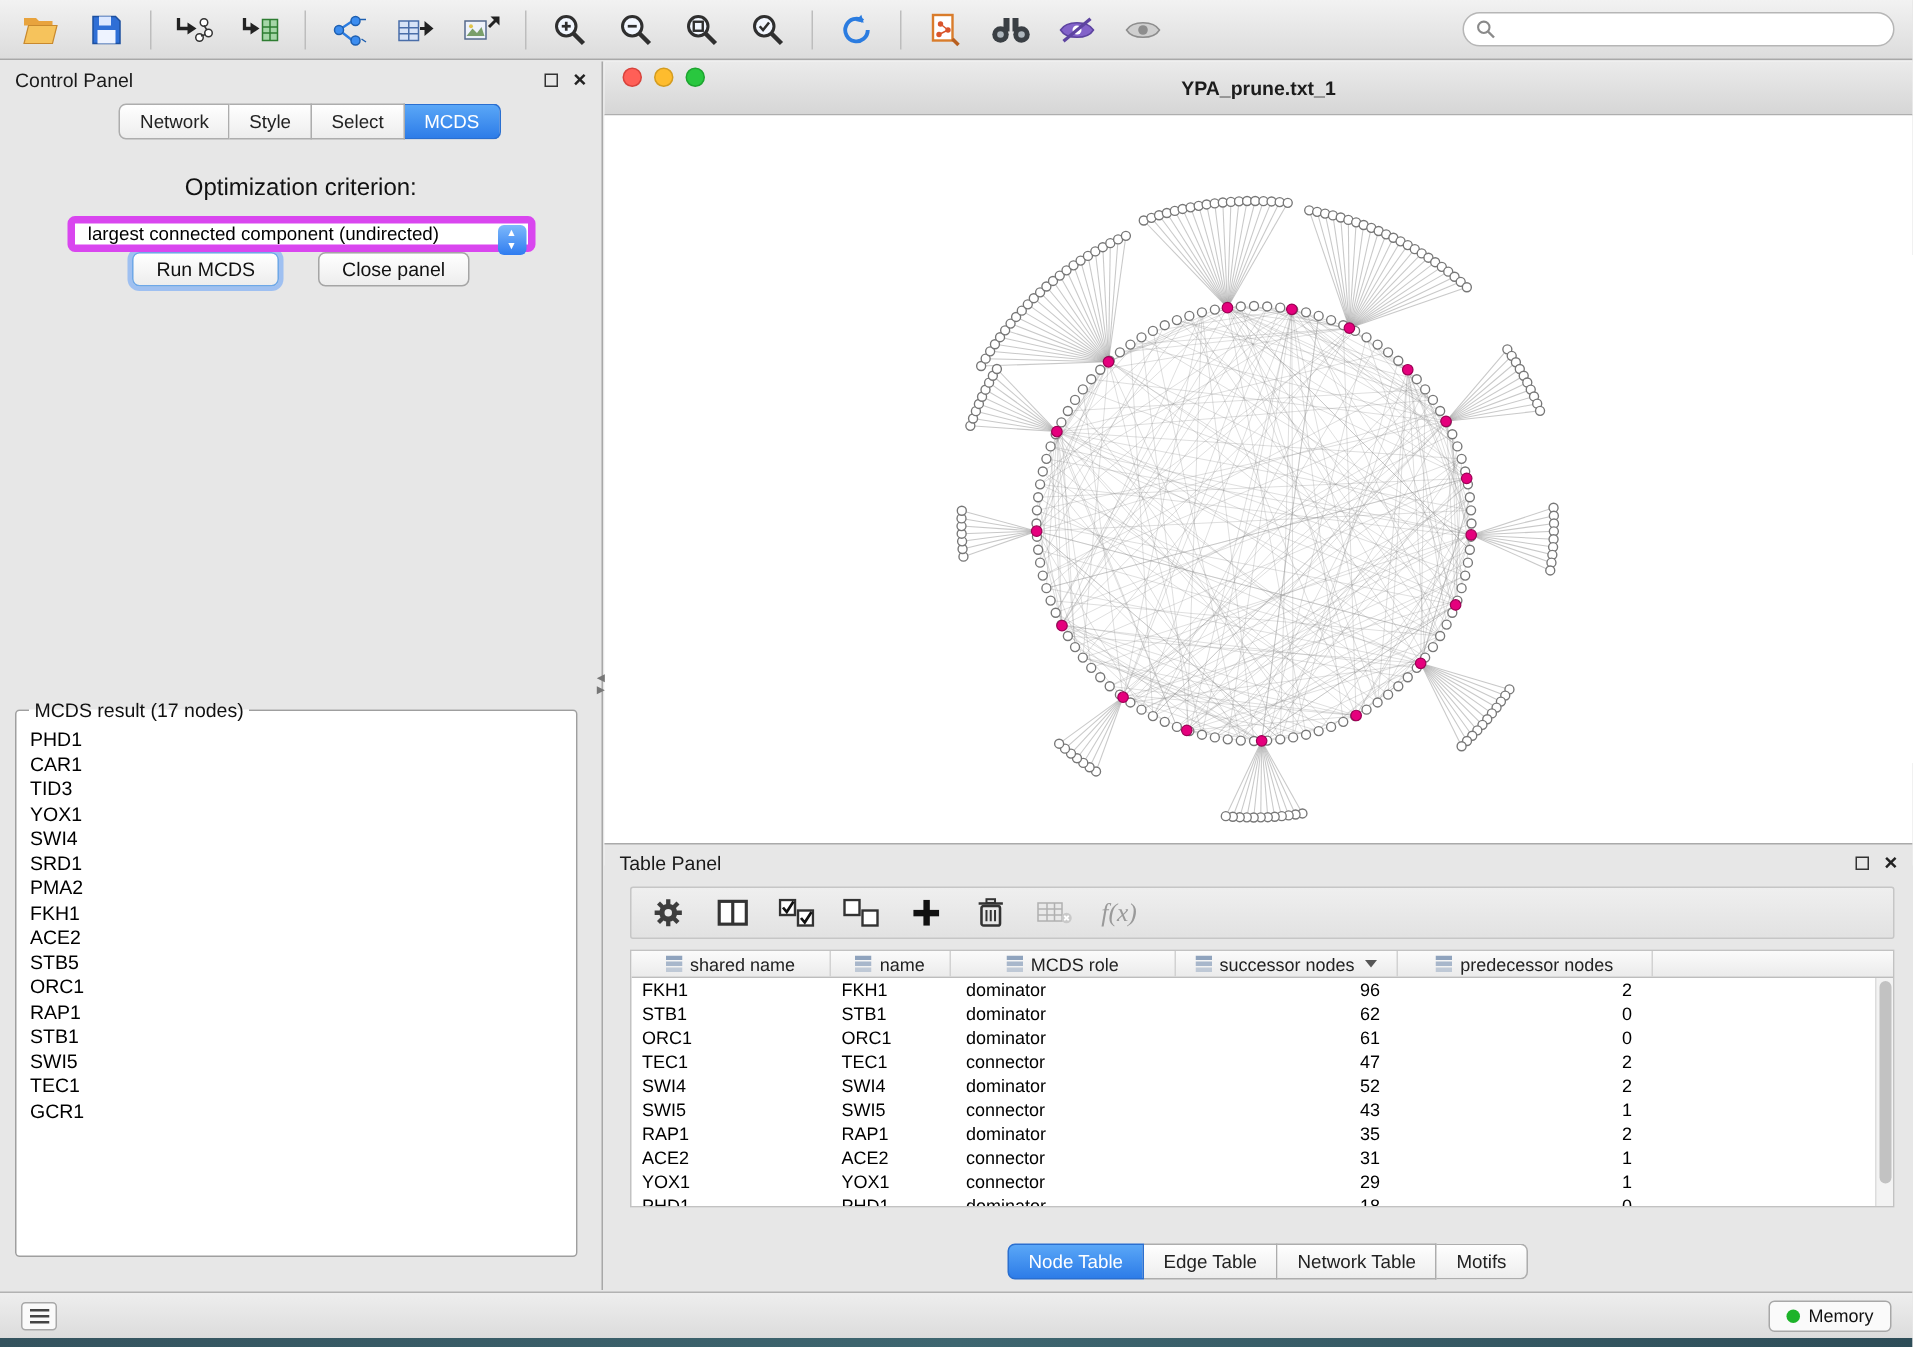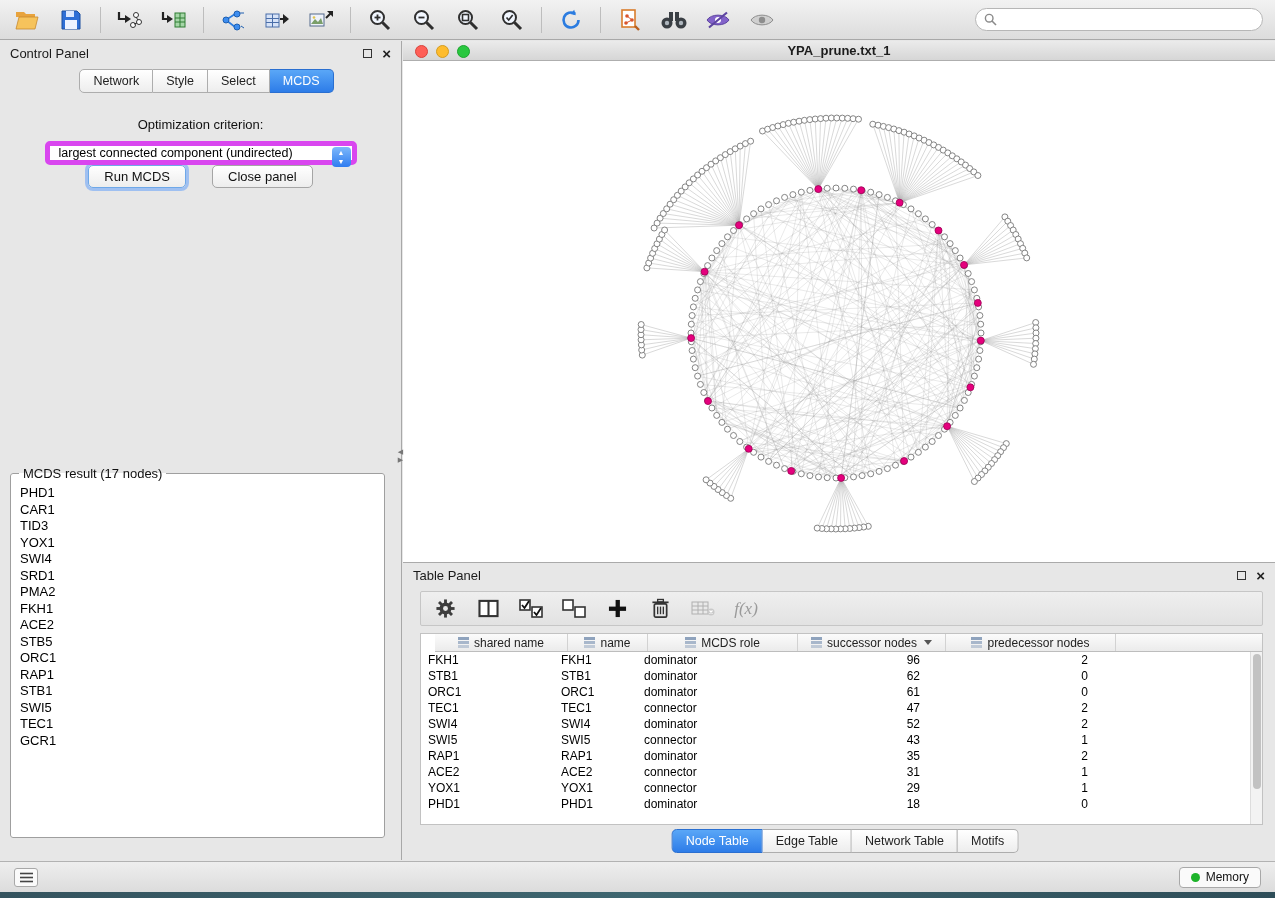--- a/index.html
+++ b/index.html
@@ -22,59 +22,59 @@
   .panel-head { display:flex; align-items:center; padding:5px 10px 2px 10px; font-size:13px; color:#1a1a1a; }
   .panel-head .spacer { flex:1; }
   .win-min { width:9px; height:9px; border:1.5px solid #333; margin-right:10px; cursor:pointer; }
   .win-close { font-size:15px; font-weight:bold; color:#222; line-height:10px; cursor:pointer; }
   .seg { display:flex; justify-content:center; margin-top:6px;padding-left:12px; }
   .seg .tab { font-size:12.5px; padding:4px 13px; background:linear-gradient(#ffffff,#ededed);
     border:1px solid #adadad; border-left:none; color:#222; cursor:pointer; }
   .seg .tab:first-child { border-left:1px solid #adadad; border-radius:5px 0 0 5px; }
   .seg .tab:last-of-type { border-radius:0 5px 5px 0; }
   .seg .tab.active { background:linear-gradient(#5aa7f7,#2d7ce8); color:#fff; border-color:#2a6fd0; }
-  .opt-label { text-align:center; font-size:13px; margin-top:24px; color:#111; }
+  .opt-label { text-align:center; font-size:16px; margin-top:24px; color:#111; }
   .dropdown { position:relative; width:312px; height:24px; margin:9px auto 0 auto; background:#fff;
     border:5px solid #d946ef; border-radius:5px; font-size:12.5px; display:flex; align-items:center;
     padding-left:9px; cursor:pointer; }
   .dd-btn { position:absolute; right:1px; top:1px; width:19px; height:20px; border-radius:4px;
     background:linear-gradient(#7db9fb,#2f7cf0); color:#fff; font-size:7px; line-height:9px;
     display:flex; flex-direction:column; align-items:center; justify-content:center; }
   .btn-row { display:flex; justify-content:center; gap:26px; margin-top:0; }
   .btn { font-size:13px; padding:3px 15px; background:linear-gradient(#ffffff,#ededed);
     border:1px solid #a5a5a5; border-radius:5px; cursor:pointer; color:#111; }
   .btn.focused { box-shadow:0 0 0 3px rgba(100,160,250,0.55); border-color:#6ea8e8; }
   .result-box { position:absolute; left:10px; right:16px; top:425px; bottom:22px;
     border:1px solid #9f9f9f; border-radius:3px; background:#fff; padding-top:4px; }
   .result-box legend { font-size:13px; color:#111; margin-left:8px; padding:0 4px; background:transparent; }
   .result-list { overflow:hidden; height:100%; }
   .result-item { font-size:13px; line-height:16.5px; padding-left:9px; color:#000; cursor:pointer; }
 
   
   .network-window { position:absolute; left:403px; top:41px; width:872px; height:521px; background:#fff; }
-  .net-titlebar { height:20px; background:linear-gradient(#ebebeb,#d6d6d6); border-bottom:1px solid #aeaeae;
+  .net-titlebar { height:36px; background:linear-gradient(#ebebeb,#d6d6d6); border-bottom:1px solid #aeaeae;
     position:relative; display:flex; align-items:center; justify-content:center; }
   .net-title { font-size:13px; font-weight:600; color:#1c1c1c; }
   .lights { position:absolute; left:12px; top:4px; display:flex; gap:8px; }
   .light { width:13px; height:13px; border-radius:50%; cursor:pointer; }
   .light.red { background:#ff5f57; border:0.5px solid #d8433c; }
   .light.yellow { background:#febc2e; border:0.5px solid #d49c1f; }
   .light.green { background:#29c73f; border:0.5px solid #1da52f; }
   .net-canvas { position:relative; width:100%; height:500px; background:#fff; }
   .splitter-handle { position:absolute; left:397px; top:448px; width:7px; height:22px; z-index:5;
     font-size:7px; color:#777; display:flex; flex-direction:column; align-items:center; cursor:pointer; }
 
   
   .table-panel { position:absolute; left:403px; top:562px; width:872px; height:298px; background:#e7e7e7;
     border-top:1px solid #aaa; }
   .tp-toolbar { margin:6px 12px 0 17px; height:35px; background:linear-gradient(#efefef,#e2e2e2);
     border:1px solid #c6c6c6; border-radius:2px; display:flex; align-items:center; gap:19px; padding:0 12px; }
   .tp-icon { display:flex; align-items:center; justify-content:center; cursor:pointer; min-width:24px; }
   .fx-label { font-family:"Liberation Serif","DejaVu Serif",serif; font-style:italic; font-size:17px; color:#9a9a9a; }
-  .tbl { margin:7px 12px 0 17px; height:192px; background:#fff; border:1px solid #c2c2c2; position:relative; overflow:hidden;padding-left:14px; }
+  .tbl { margin:7px 12px 0 17px; height:172px; background:#fff; border:1px solid #c2c2c2; position:relative; overflow:hidden; }
   .tbl-header { display:flex; height:18px; background:linear-gradient(#fbfbfb,#ebebeb); border-bottom:1px solid #bdbdbd; }
   .th { display:flex; align-items:center; justify-content:center; gap:5px; font-size:12px; color:#222;
     border-right:1px solid #d2d2d2; cursor:pointer; }
   .tbl-header .th:nth-child(1){ width:133px; }
   .tbl-header .th:nth-child(2){ width:80px; }
   .tbl-header .th:nth-child(3){ width:150px; }
   .tbl-header .th:nth-child(4){ width:148px; }
   .tbl-header .th:nth-child(5){ width:170px; }
   .sort-caret { width:0; height:0; border-left:4px solid transparent; border-right:4px solid transparent;
     border-top:5px solid #555; margin-left:2px; }

